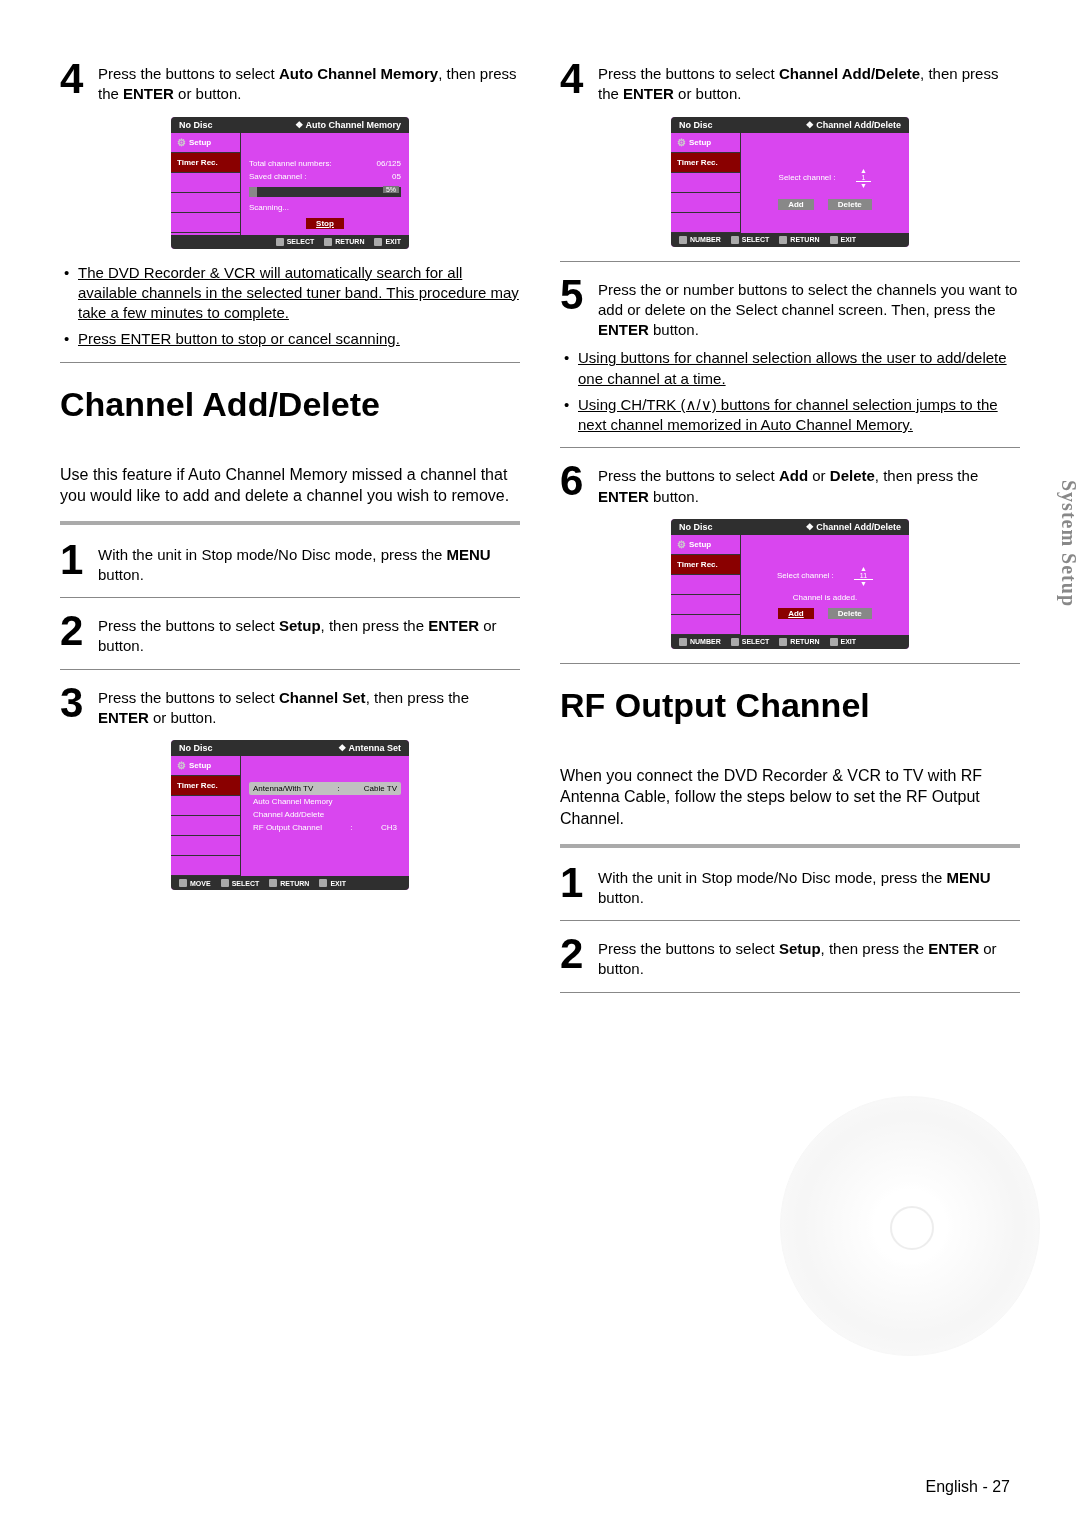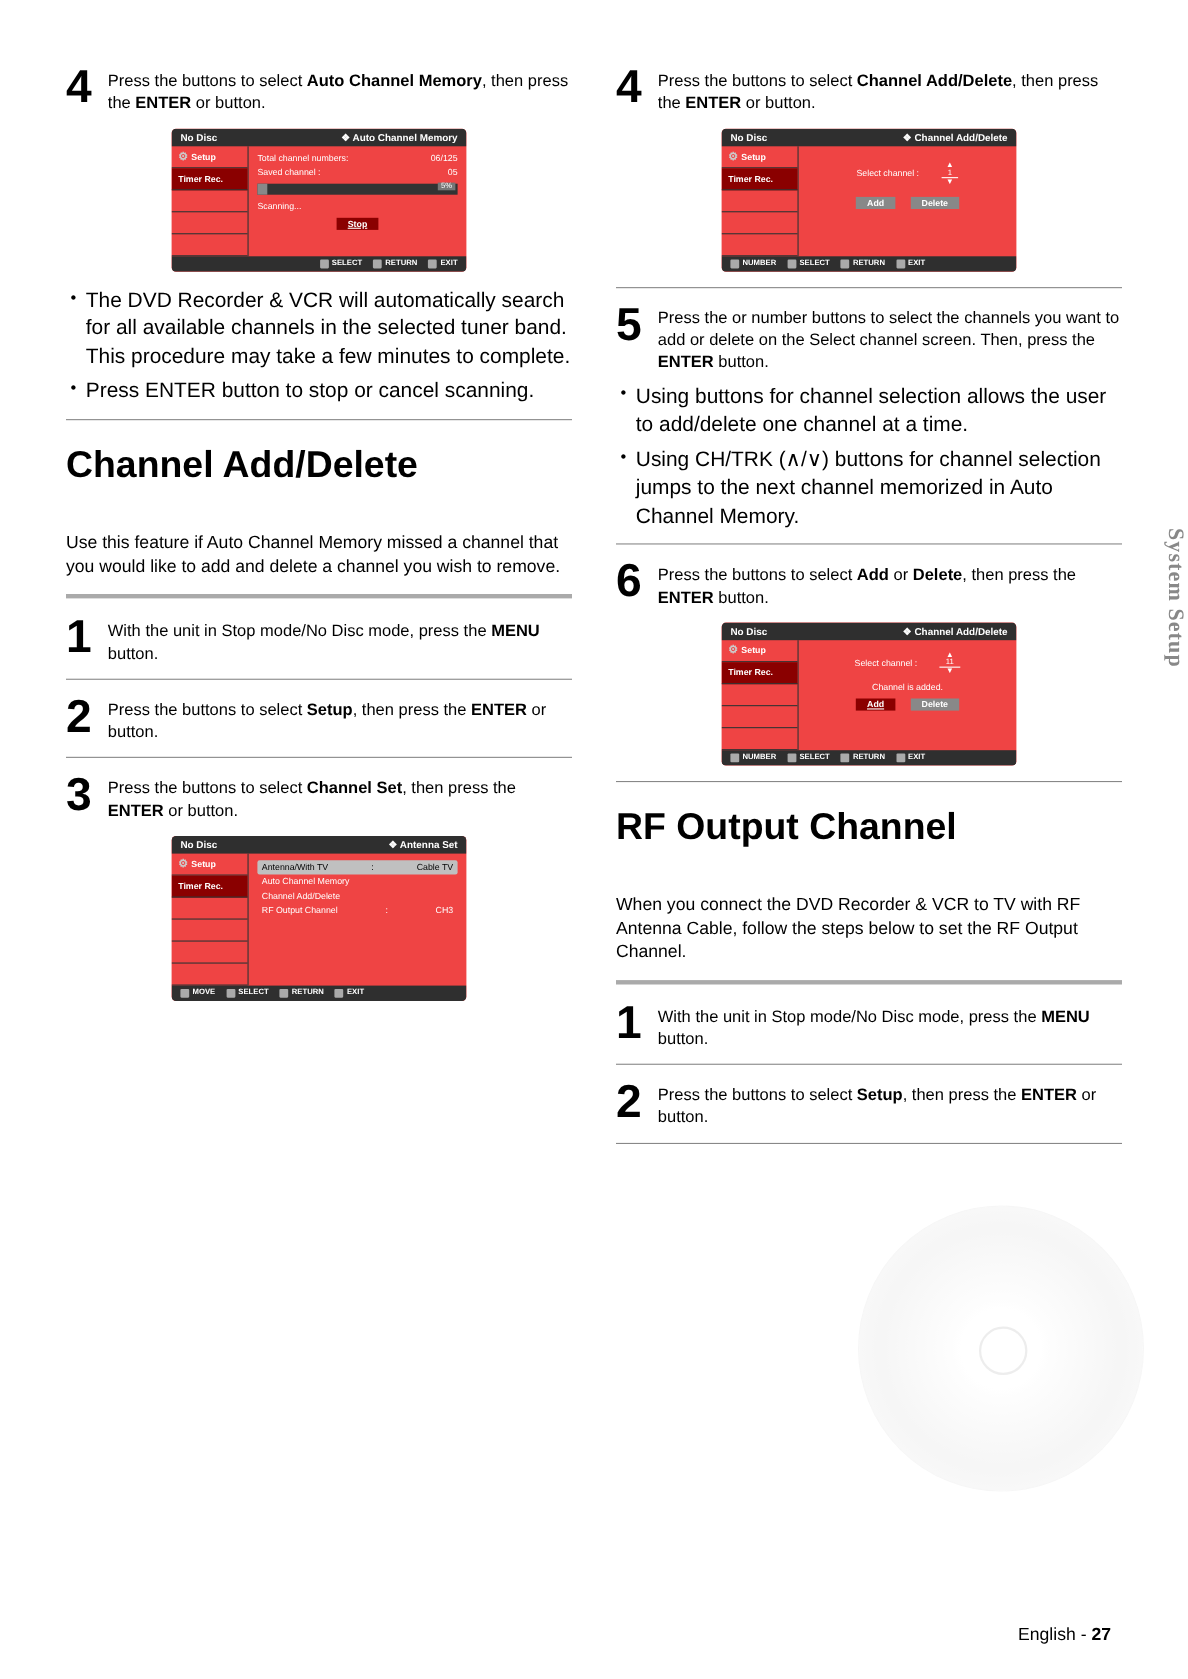--- a/index.html
+++ b/index.html
@@ -56,36 +56,37 @@
   .intro {
     font-size: 16px;
     line-height: 1.35;
     margin: 40px 0 10px 0;
   }
   .bullets {
     padding-left: 18px;
     margin: 8px 0 8px 0;
   }
   .bullets li {
-    font-size: 19px;
+    font-size: 15px;
     line-height: 1.35;
     margin-bottom: 6px;
     list-style: none;
     position: relative;
+    text-decoration: underline;
   }
   .bullets li::before {
     content: "•";
     position: absolute;
     left: -14px;
     font-size: 15px;
   }
   .osd {
-    width: 268px;
+    width: 238px;
     margin: 12px auto 14px auto;
-    background: #ef4444;
+    background: #d946ef;
     border-radius: 4px;
     color: #fff;
     font-size: 9px;
     overflow: hidden;
   }
   .osd-header {
     display: flex;
     justify-content: space-between;
     background: #2f2f2f;
     padding: 3px 8px;
@@ -114,20 +115,21 @@
   .osd-side-item.active {
     background: #8a0000;
   }
   .osd-main {
     flex: 1;
     padding: 6px 8px;
     display: flex;
     flex-direction: column;
     gap: 4px;
     font-size: 8px;
+    margin-top: 20px;
   }
   .osd-row { display: flex; justify-content: space-between; align-items: center; }
   .osd-highlight {
     background: #c0c0c0;
     color: #000;
     padding: 1px 6px;
     border-radius: 2px;
   }
   .osd-progress-wrap {
     position: relative;
@@ -186,21 +188,21 @@
   .osd-stepper .val {
     border-bottom: 1px solid #fff;
     padding: 0 6px;
   }
   .footer {
     position: absolute;
     bottom: 30px;
     right: 70px;
     font-size: 16px;
   }
-  .footer b { font-weight: bold; }
+  .footer b { font-weight: normal; }
   .side-tab {
     position: absolute;
     right: 0;
     top: 480px;
     writing-mode: vertical-rl;
     font-size: 20px;
     font-weight: bold;
     color: #888;
     letter-spacing: 1px;
     font-family: Georgia, serif;

